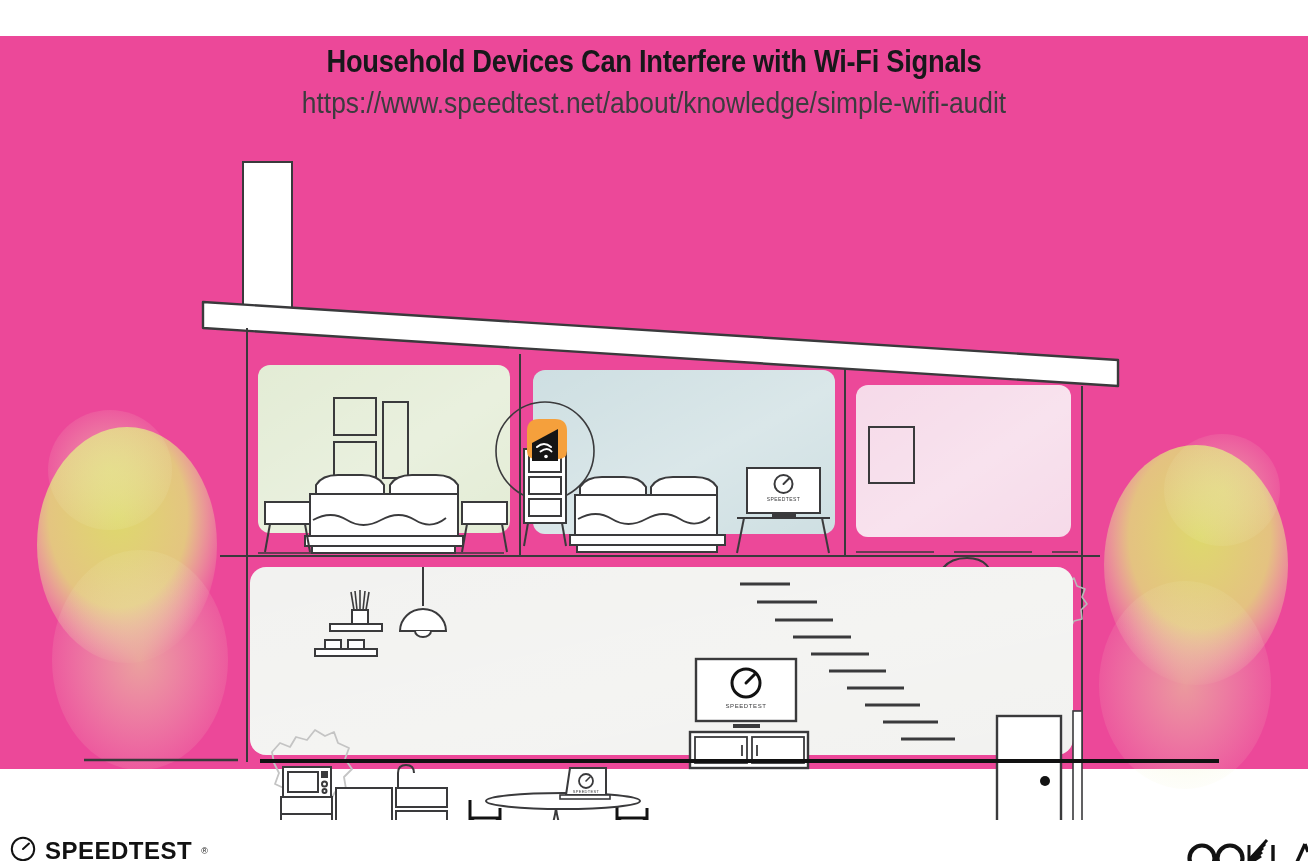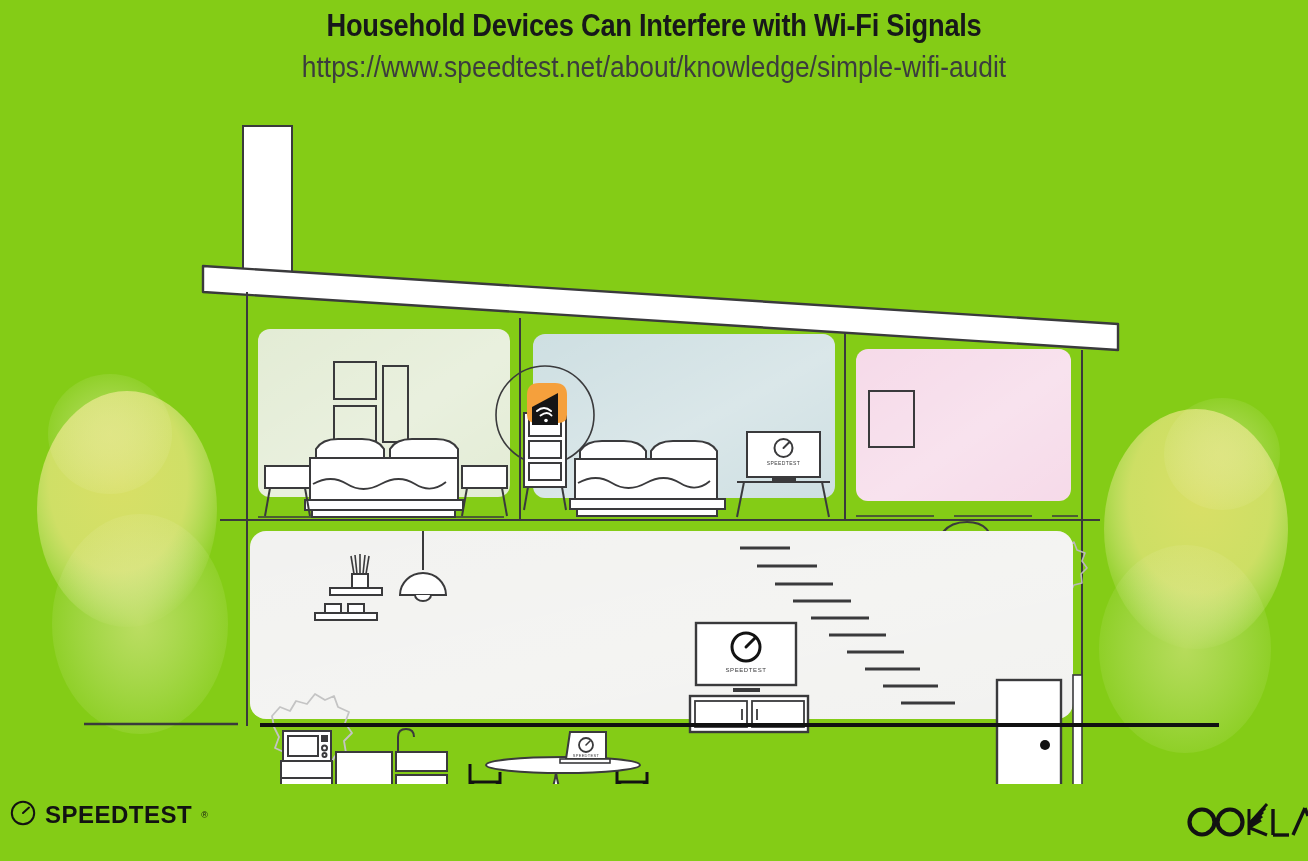--- a/index.html
+++ b/index.html
@@ -1,18 +1,18 @@
 <!DOCTYPE html>
 <html><head>
 <meta charset="utf-8">
 <title>Household Devices Can Interfere with Wi-Fi Signals</title>
 <style>
   html,body{margin:0;padding:0;background:#ffffff;}
   body{width:1308px;height:861px;overflow:hidden;font-family:"Liberation Sans",sans-serif;}
-  #page{position:relative;width:1308px;height:861px;background:#84cc16;}
+  #page{position:relative;width:1308px;height:733px;background:#ec4899;margin-top:36px;}
 
   
   .hdr{position:absolute;left:0;top:0;width:1308px;text-align:center;}
   .hdr-title{font-family:"Liberation Sans",sans-serif;font-weight:bold;font-size:31px;
     color:#17181a;letter-spacing:-.3px;margin:8px 0 0 0;line-height:1.15;
     transform:scaleX(.88);transform-origin:center;}
   .hdr-url{font-family:"Liberation Sans",sans-serif;font-weight:400;font-size:30px;
     color:#3b3c3e;margin:6px 0 0 0;line-height:1.15;
     transform:scaleX(.88);transform-origin:center;}
 

